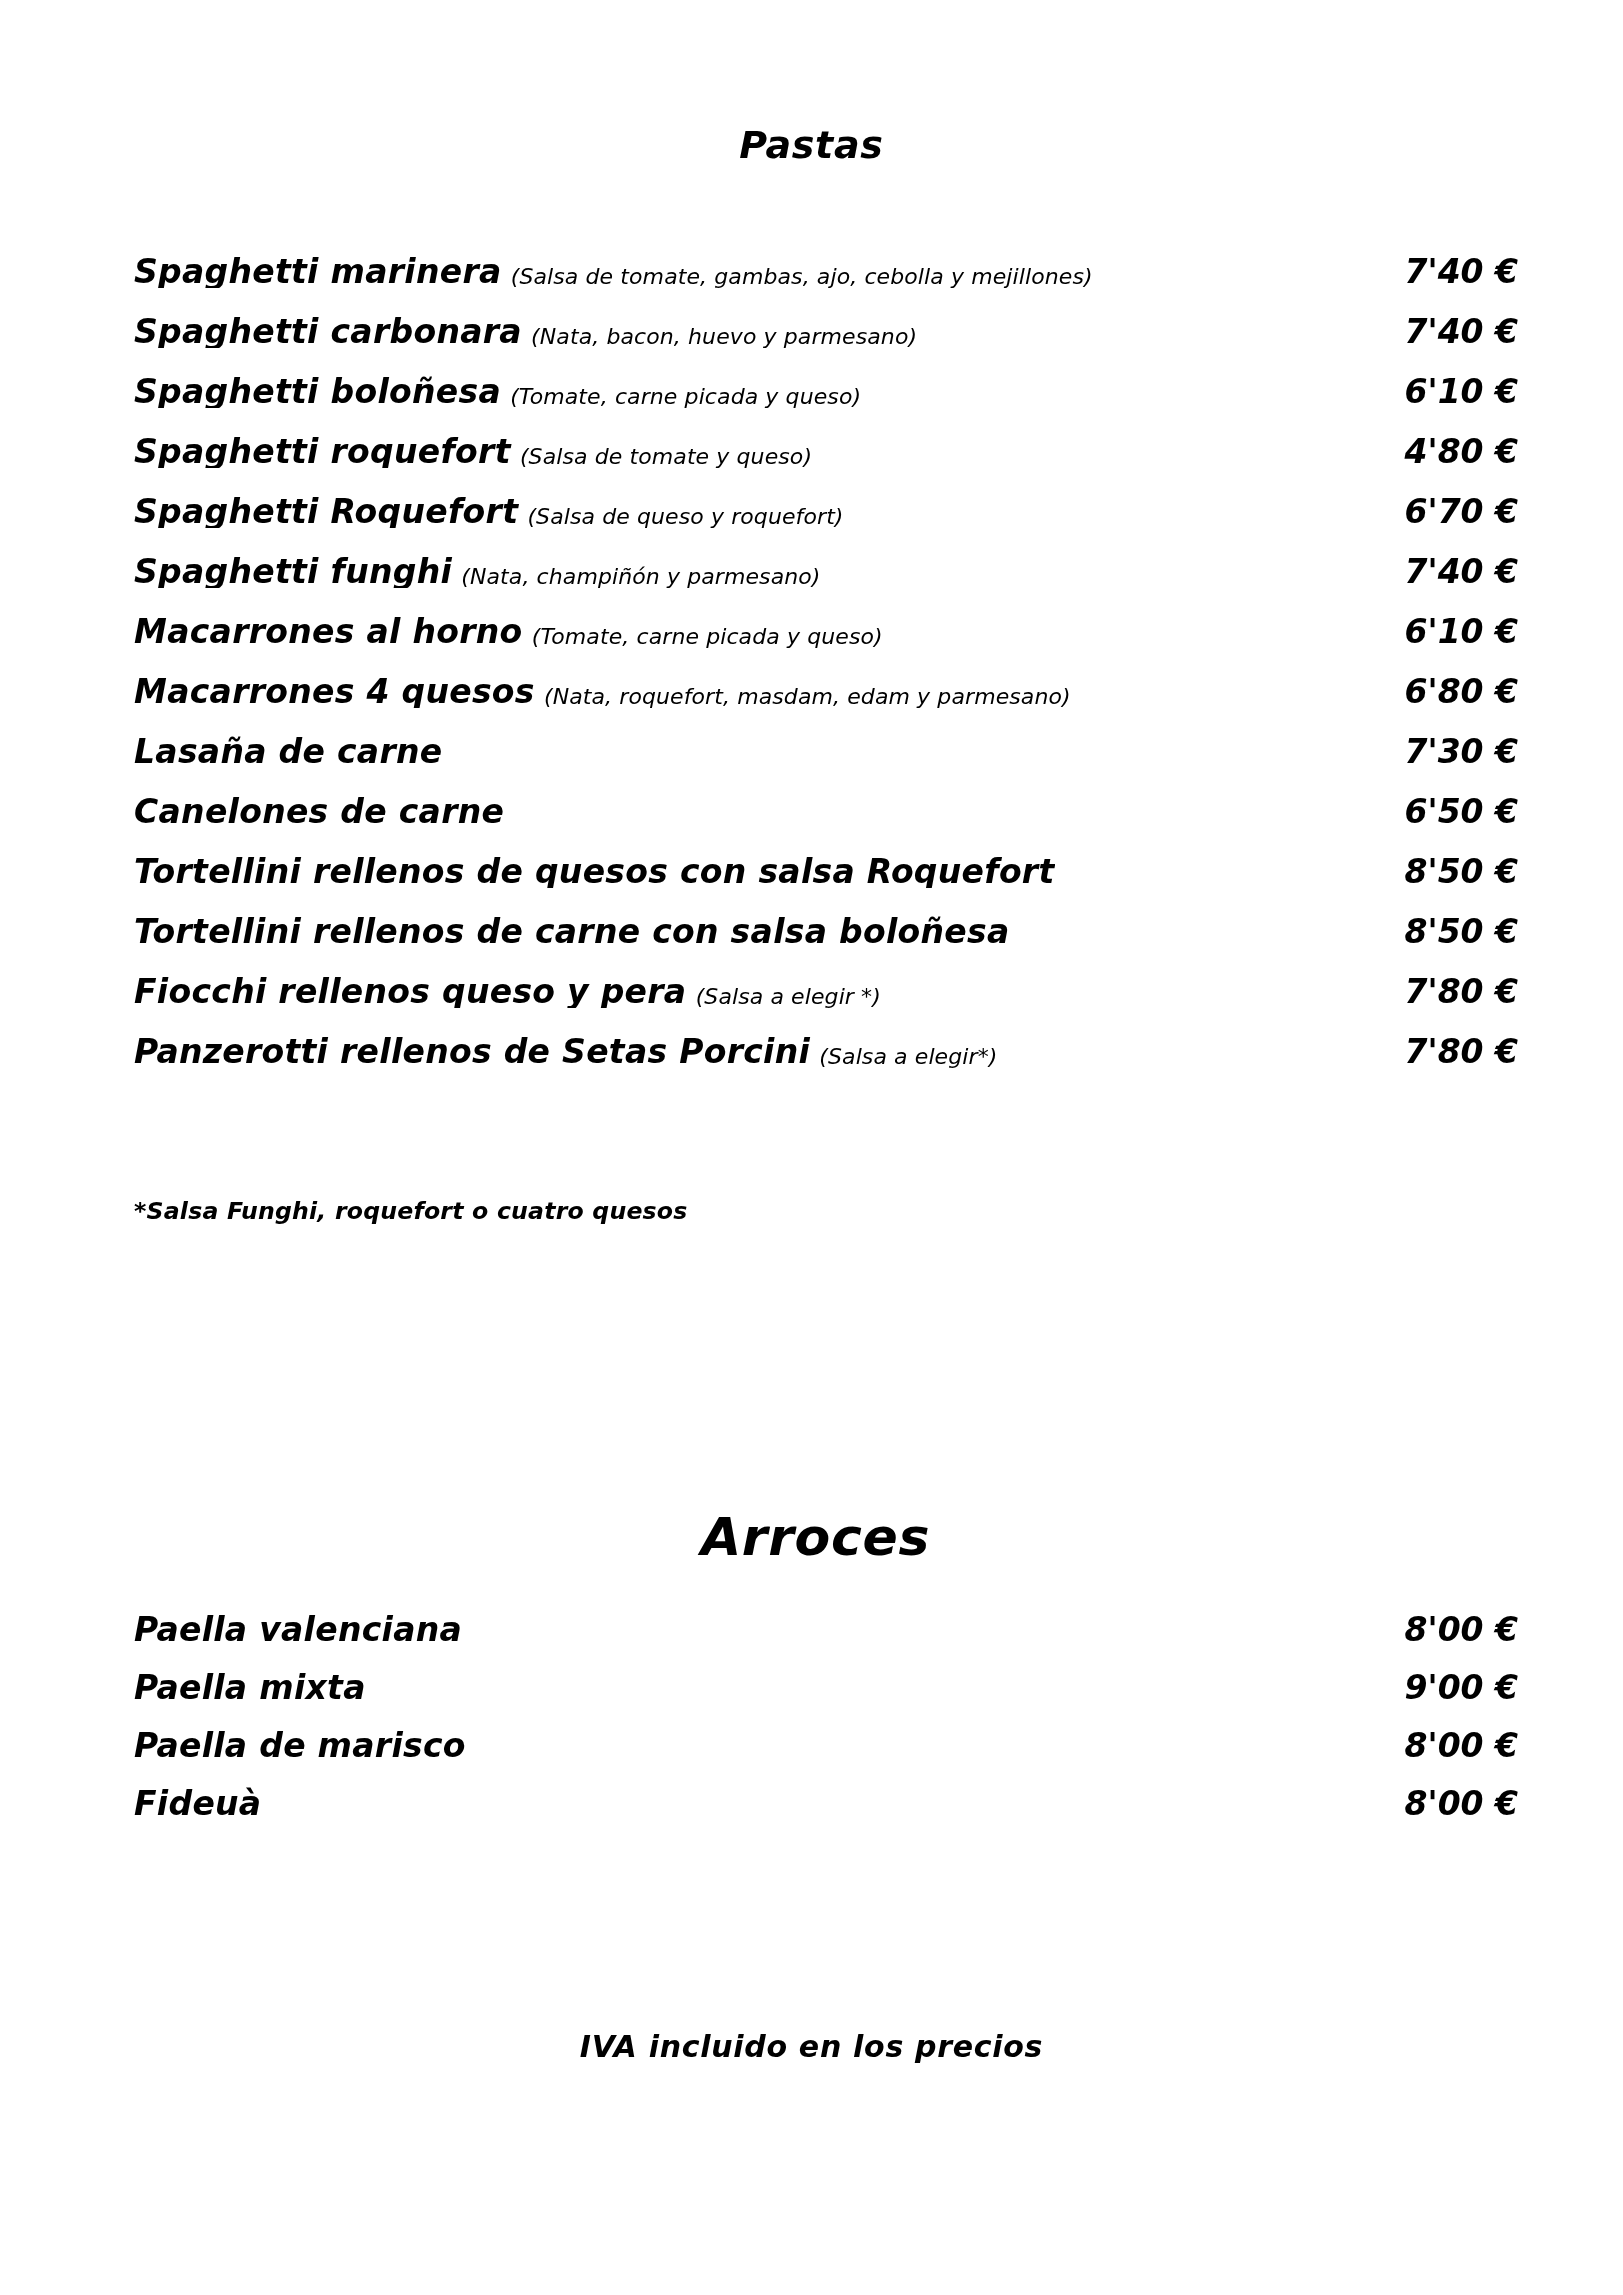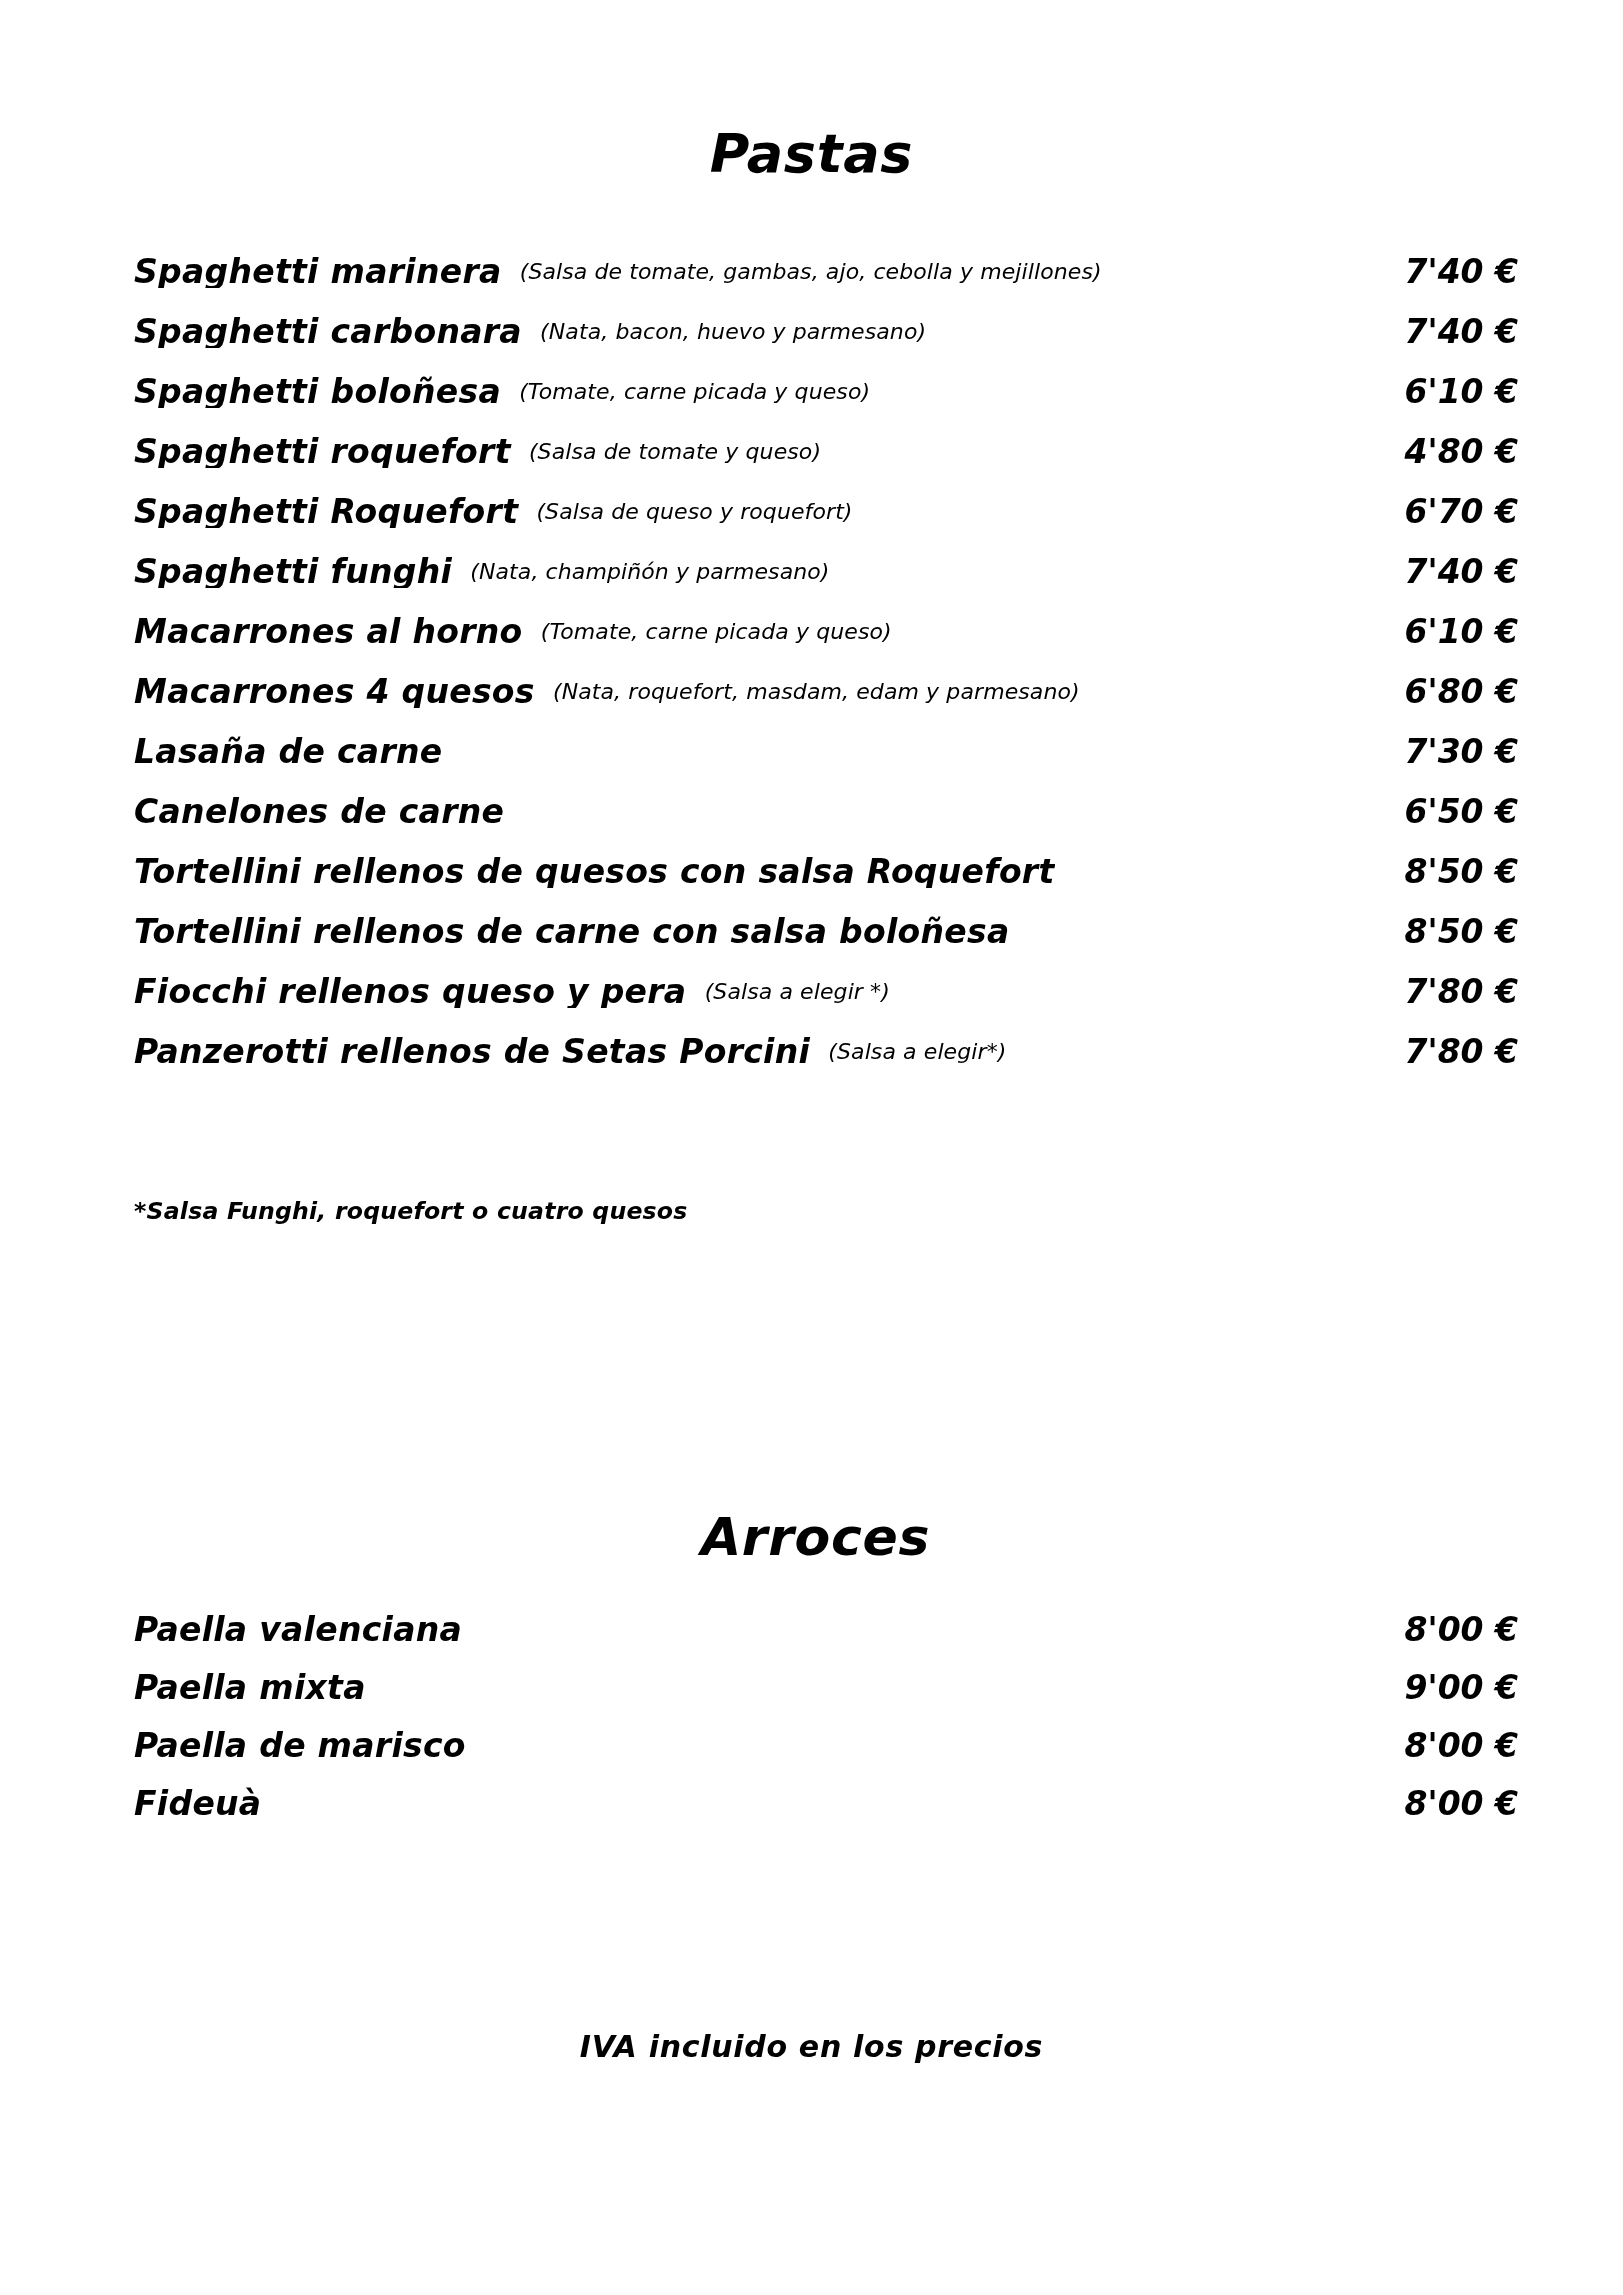--- a/index.html
+++ b/index.html
@@ -28,22 +28,22 @@
     font-family: "DejaVu Sans", sans-serif;
     font-weight: bold;
     font-style: italic;
     letter-spacing: 0.7px;
     color: #000;
   }
   #pastas-title {
     position: absolute;
     left: 0;
     right: 0;
-    top: 91px;
-    font-size: 54px;
+    top: 101px;
+    font-size: 38px;
     line-height: 1;
   }
   #arroces-title {
     position: absolute;
     left: 8px;
     right: 0;
     top: 1476px;
     font-size: 52px;
     line-height: 1;
   }
@@ -62,23 +62,22 @@
     display: flex;
     align-items: baseline;
     height: 60px;
   }
   #arroces-list .menu-row { height: 58px; }
 
   .dish {
     flex: 0 1 auto;
     white-space: nowrap;
     display: flex;
-    align-items: center;
+    align-items: flex-end;
     overflow: hidden;
-    gap: 9px;
   }
   .dish-name {
     font-family: "DejaVu Sans", sans-serif;
     font-weight: bold;
     font-style: italic;
     font-size: 33px;
     line-height: 1;
     letter-spacing: 0.3px;
     white-space: nowrap;
   }

